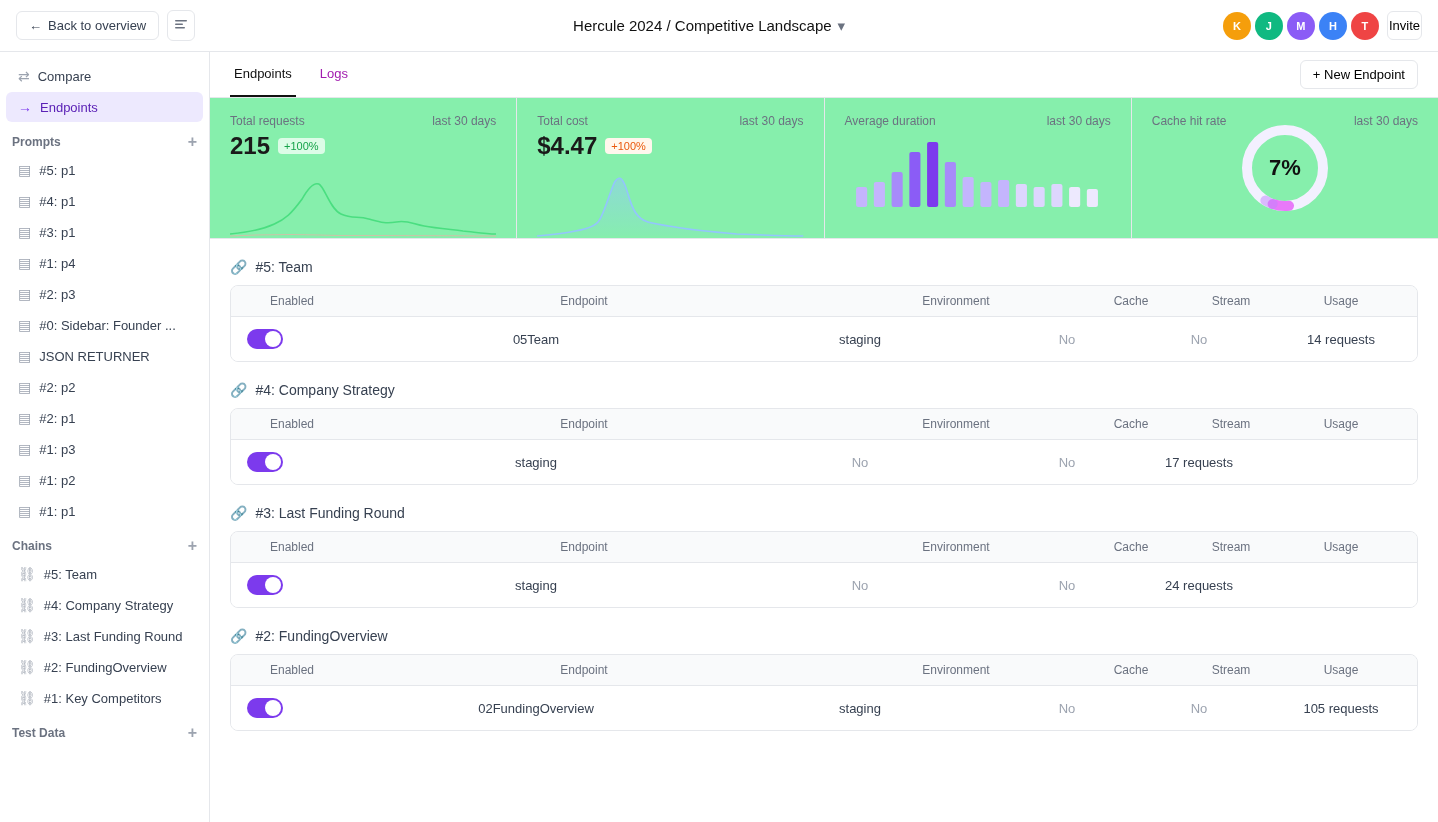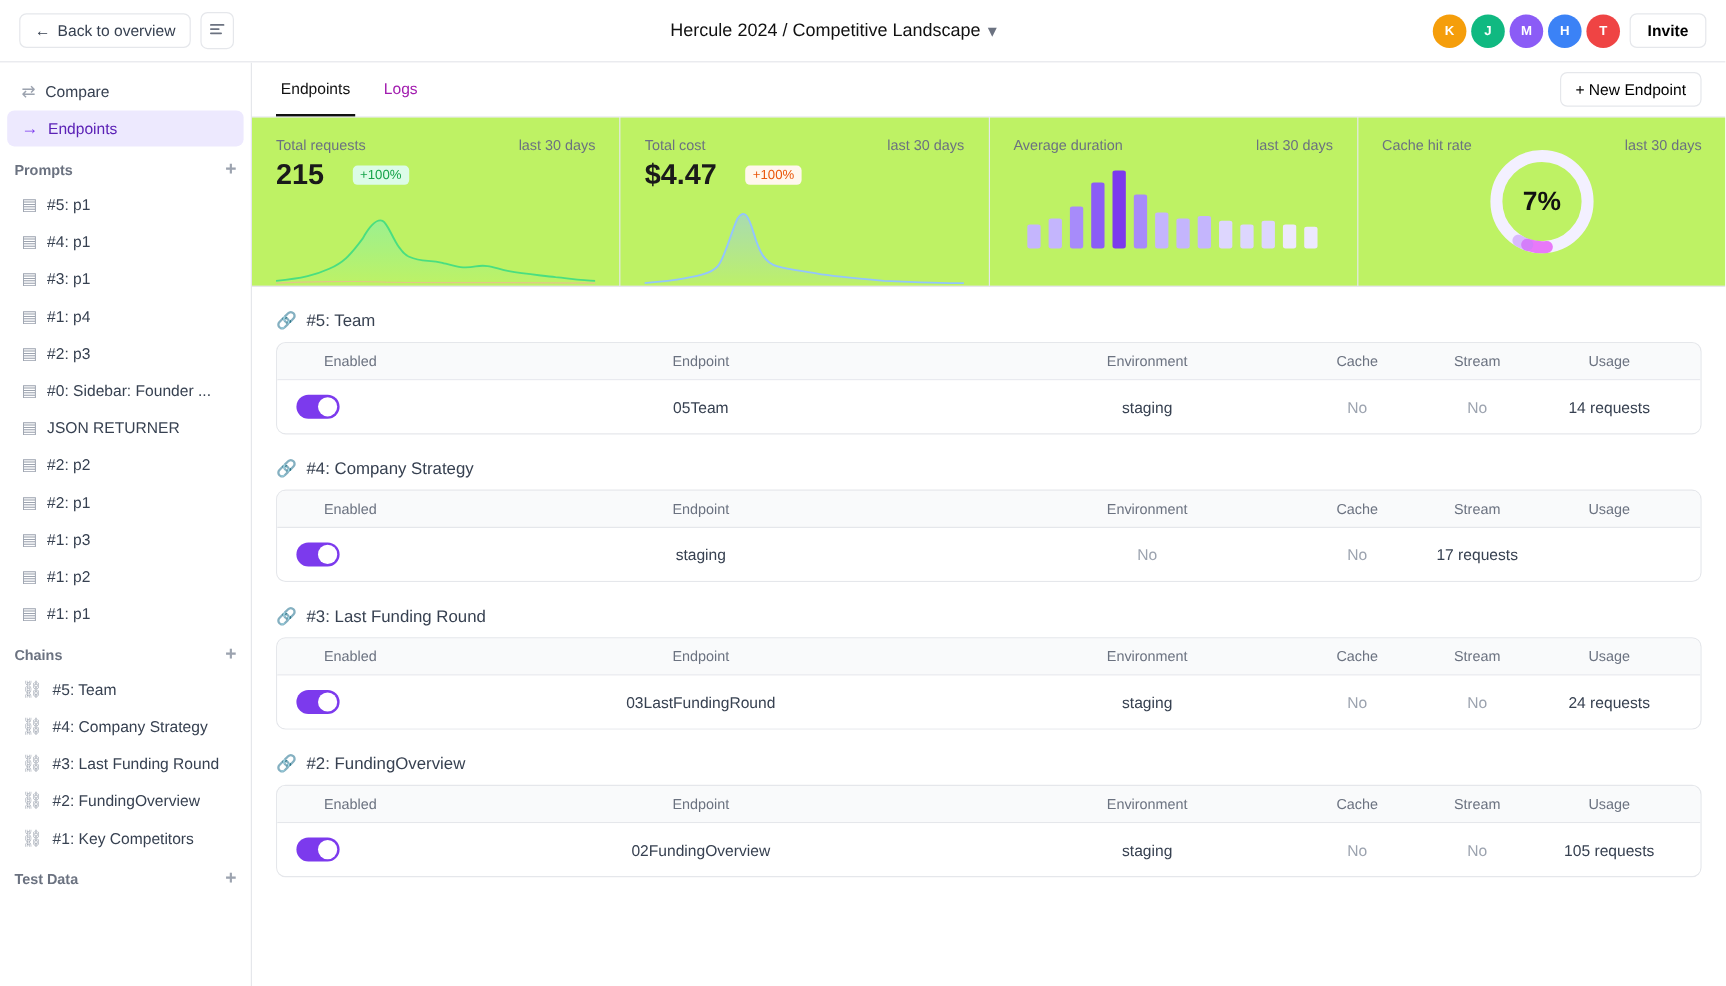--- a/index.html
+++ b/index.html
@@ -7,21 +7,21 @@
 
     
     .header { display: flex; align-items: center; justify-content: space-between; padding: 0 16px; height: 52px; border-bottom: 1px solid #e5e7eb; flex-shrink: 0; }
     .header-left { display: flex; align-items: center; gap: 8px; }
     .back-btn { display: flex; align-items: center; gap: 6px; padding: 6px 12px; border: 1px solid #e5e7eb; border-radius: 6px; background: #fff; cursor: pointer; font-size: 13px; color: #374151; }
     .header-icon-btn { padding: 6px; border: 1px solid #e5e7eb; border-radius: 6px; background: #fff; cursor: pointer; }
     .header-title { display: flex; align-items: center; gap: 6px; font-size: 15px; font-weight: 500; color: #111; }
     .header-title .chevron { color: #6b7280; }
     .header-right { display: flex; align-items: center; gap: 8px; }
     .avatar { width: 28px; height: 28px; border-radius: 50%; display: flex; align-items: center; justify-content: center; font-size: 11px; font-weight: 600; color: #fff; }
-    .invite-btn { padding: 6px 14px; border: 1px solid #e5e7eb; border-radius: 6px; background: #fff; cursor: pointer; font-size: 13px; font-weight: bold; }
+    .invite-btn { padding: 6px 1px; border: 1px solid #e5e7eb; border-radius: 6px; background: #fff; cursor: pointer; font-size: 13px; }
 
     
     .layout { display: flex; flex: 1; overflow: hidden; }
 
     
     .sidebar { width: 210px; border-right: 1px solid #e5e7eb; overflow-y: auto; flex-shrink: 0; padding: 8px 0; }
     .sidebar-item { display: flex; align-items: center; gap: 8px; padding: 7px 12px; cursor: pointer; font-size: 13px; color: #374151; border-radius: 6px; margin: 1px 6px; }
     .sidebar-item.active { background: #ede9fe; color: #5b21b6; }
     .sidebar-item .icon { font-size: 14px; color: #9ca3af; }
     .sidebar-item.active .icon { color: #7c3aed; }
@@ -33,42 +33,42 @@
 
     
     .tabs { display: flex; align-items: center; justify-content: space-between; padding: 0 20px; border-bottom: 1px solid #e5e7eb; flex-shrink: 0; }
     .tabs-left { display: flex; }
     .tab { padding: 14px 4px; margin-right: 20px; font-size: 13px; color: #a21caf; cursor: pointer; border-bottom: 2px solid transparent; }
     .tab.active { color: #111; border-bottom: 2px solid #111; font-weight: 500; }
     .new-endpoint-btn { display: flex; align-items: center; gap: 4px; padding: 6px 12px; background: #fff; border: 1px solid #e5e7eb; border-radius: 6px; cursor: pointer; font-size: 13px; text-align: right; }
 
     
     .stats-row { display: grid; grid-template-columns: repeat(4, 1fr); gap: 1px; background: #e5e7eb; border-bottom: 1px solid #e5e7eb; flex-shrink: 0; }
-    .stat-card { background: #bef264; padding: 16px 20px 0; position: relative; overflow: hidden; height: 140px; }
+    .stat-card { background: #86efac; padding: 16px 20px 0; position: relative; overflow: hidden; height: 140px; }
     .stat-label { font-size: 12px; color: #6b7280; display: flex; justify-content: space-between; }
     .stat-value { font-size: 24px; font-weight: 600; margin-top: 4px; display: flex; align-items: center; gap: 8px; }
-    .stat-badge { font-size: 11px; padding: 2px 6px; border-radius: 4px; font-weight: 500; margin-left: 16px; }
+    .stat-badge { font-size: 11px; padding: 2px 6px; border-radius: 4px; font-weight: 500; }
     .badge-green { background: #dcfce7; color: #16a34a; }
     .badge-orange { background: #fff7ed; color: #ea580c; }
 
     
     .chart-area { flex: 1; position: relative; margin-top: 4px; }
 
     
     .content { padding: 0 20px 20px; flex: 1; }
 
     
     .endpoint-section { margin-top: 20px; }
     .endpoint-section-title { display: flex; align-items: center; gap: 8px; font-size: 14px; font-weight: 500; color: #374151; margin-bottom: 10px; }
 
     .endpoint-table { width: 100%; border: 1px solid #e5e7eb; border-radius: 8px; overflow: hidden; text-align: center; }
     .endpoint-table-header { display: grid; grid-template-columns: 90px 1fr 250px 100px 100px 120px; background: #f9fafb; padding: 8px 16px; border-bottom: 1px solid #e5e7eb; }
     .endpoint-table-header span { font-size: 12px; font-weight: 500; color: #6b7280; }
     .endpoint-table-row { display: grid; grid-template-columns: 90px 1fr 250px 100px 100px 120px; padding: 12px 16px; align-items: center; border-bottom: 1px solid #f3f4f6; background: #fff; }
-    .endpoint-table-row:last-child { border-bottom: none; }
+    .endpoint-table-row:last-child { border-bottom: none; gap: 32px; }
 
     
     .toggle { width: 36px; height: 20px; background: #7c3aed; border-radius: 10px; position: relative; cursor: pointer; }
     .toggle::after { content: ''; position: absolute; width: 16px; height: 16px; background: #fff; border-radius: 50%; top: 2px; right: 2px; transition: 0.2s; }
 
     .cell-text { font-size: 13px; color: #374151; }
     .cell-muted { font-size: 13px; color: #9ca3af; }
 
     
     .chart-svg { width: 100%; height: 80px; }
@@ -370,21 +370,20 @@
             <span>Endpoint</span>
             <span>Environment</span>
             <span>Cache</span>
             <span>Stream</span>
             <span>Usage</span>
           </div>
           <div class="endpoint-table-row">
             <div>
                 <div class="toggle"></div>
               </div>
-            <span class="cell-text">03LastFundingRound</span>
             <span class="cell-text">staging</span>
             <span class="cell-muted">No</span>
             <span class="cell-muted">No</span>
             <span class="cell-text">24 requests</span>
           </div>
         </div>
       </div>
 
       <div class="endpoint-section">
         <div class="endpoint-section-title">

